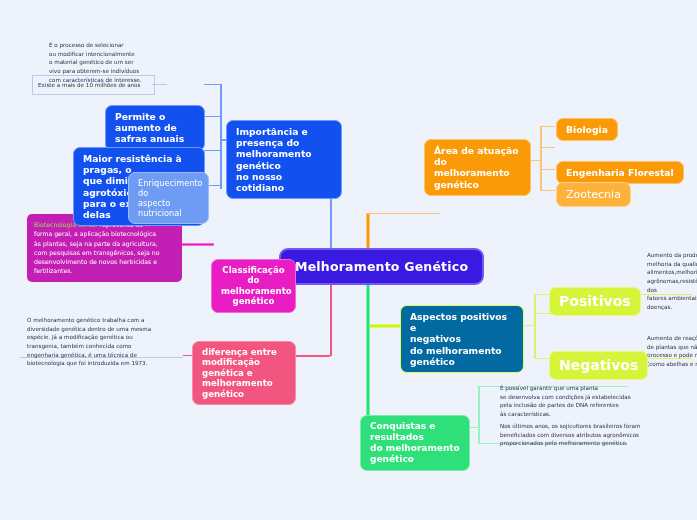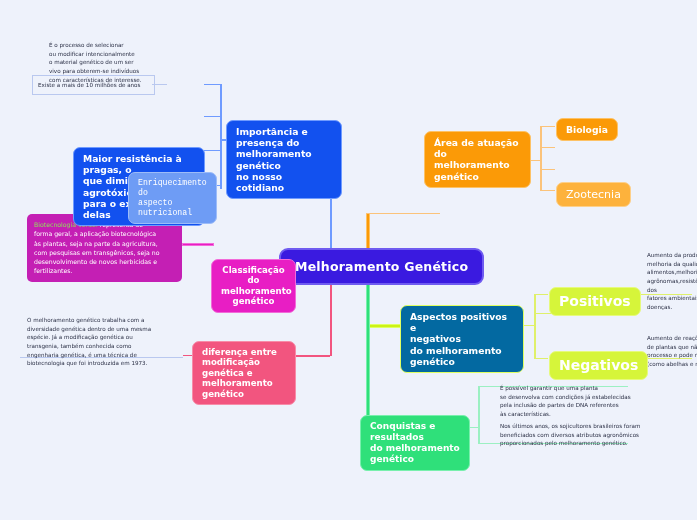--- a/index.html
+++ b/index.html
@@ -169,34 +169,37 @@
 beneficiados com diversos atributos agronômicos
 proporcionados pelo melhoramento genético.</div>
 
   <div class="node pill central" style="left:279px;top:248px;">Melhoramento Genético</div>
 
   <div class="node pill blue-strong" style="left:226px;top:120px;width:116px;">Importância e presença do
 melhoramento genético
 no nosso cotidiano</div>
 
 
+  <div class="node pill blue-strong" style="left:105px;top:105px;width:100px;">Permite o aumento de
+safras anuais</div>
 
   <div class="node pill blue-strong" style="left:73px;top:147px;width:132px;">Maior resistência à pragas, o
 que diminui o uso de agrotóxicos
 para o extermínio delas</div>
 
-  <div class="node pill blue-soft" style="left:128px;top:172px;width:89px;font-family:Liberation Mono, monospace;">Enriquecimento do
+  <div class="node pill blue-soft" style="left:128px;top:172px;width:81px;">Enriquecimento do
 aspecto nutricional</div>
 
-  <div class="node pill orange" style="left:424px;top:131px;width:107px;">Área de atuação do
+  <div class="node pill orange" style="left:424px;top:139px;width:107px;">Área de atuação do
 melhoramento genético</div>
 
   <div class="node pill orange" style="left:556px;top:118px;">Biologia</div>
 
 
+  <div class="node pill orange" style="left:556px;top:161px;">Engenharia Florestal</div>
 
   <div class="node pill orange-soft" style="left:556px;top:182px;">Zootecnia</div>
 
   <div class="node pill magenta" style="left:211px;top:259px;width:85px;">Classificação do
 melhoramento genético</div>
 
   <div class="node pill pink-soft" style="left:192px;top:341px;width:104px;">diferença entre
 modificação genética e
 melhoramento genético</div>
 

